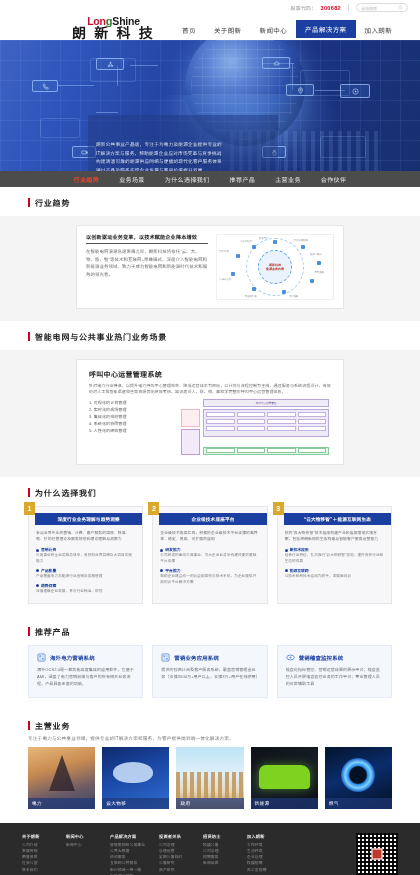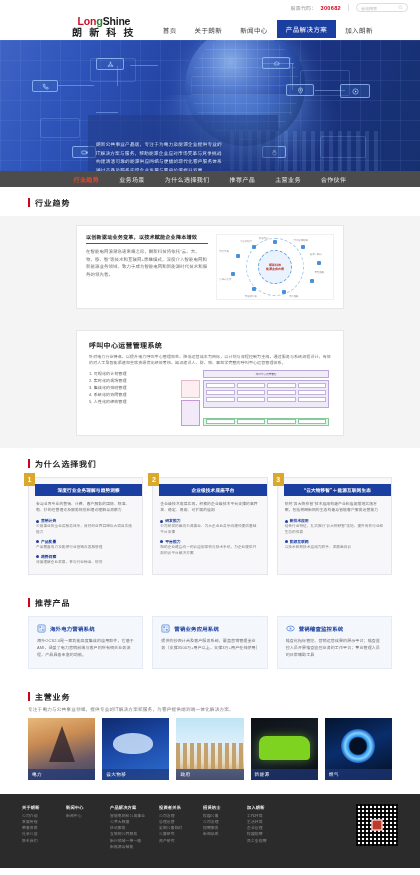--- a/index.html
+++ b/index.html
@@ -24,21 +24,21 @@
   .search-ic { width:5px; height:5px; opacity:.45; }
 
   
   .header { height:25px; display:flex; align-items:flex-end; padding:0 12px 2px 12px; background:#fff; }
   .logo { margin-left:60px; display:flex; flex-direction:column; align-items:center; }
   .logo-top { font-size:10.5px; font-weight:bold; letter-spacing:-0.2px; line-height:11px;
               display:flex; align-items:center; }
   .lg-a { color:#c8102e; }
   .lg-s { color:#2e7d32; font-size:11px; }
   .lg-b { color:#1a1a1a; }
-  .logo-cn { font-size:10px; font-weight:bold; color:#1a1a1a; letter-spacing:2.2px;
+  .logo-cn { font-size:14px; font-weight:bold; color:#1a1a1a; letter-spacing:2.2px;
              line-height:10px; margin-top:1px; }
   .nav { display:flex; align-items:flex-end; margin-left:18px; gap:0; }
   .nav-item { font-size:6.5px; color:#3a3a3a; padding:3px 9px; white-space:nowrap;
               letter-spacing:.4px; cursor:pointer; }
   .nav-item.active { background:#1b3fa0; color:#fff; padding:4px 9px; }
 
   
   .hero { position:relative; height:131px; overflow:hidden;
           background:linear-gradient(115deg,#3f63c4 0%,#2f55bb 18%,#23429f 42%,#1b3382 66%,#16306f 100%); }
   .hero-globe { position:absolute; left:185px; top:-14px; width:120px; height:120px; border-radius:50%;
@@ -339,20 +339,26 @@
         <div class="dotlbl" style="left:84%;top:54%;">售电服务</div>
         <div class="dotlbl" style="left:62%;top:92%;">客户服务</div>
         <div class="dotlbl" style="left:24%;top:92%;">新能源汽车</div>
         <div class="dotlbl" style="left:2%;top:66%;">分布式光伏</div>
         <div class="dotlbl" style="left:2%;top:22%;">电力交易</div>
         <div class="dotlbl" style="left:20%;top:6%;">需求侧响应</div>
       </div>
     </div>
   </div>
 
+  <div class="section">
+    <div class="sec-head">
+      <div class="sec-bar"></div>
+      <div class="sec-title">智能电网与公共事业热门业务场景</div>
+    </div>
+  </div>
   <div class="scen-wrap">
     <div class="scen-card">
       <div class="scen-h">呼叫中心运营管理系统</div>
       <div class="scen-p">针对电力行业特点，以提升电力呼叫中心管理效率、降低运营成本为目标，以计划与流程控制为主线，通过服务与系统流程设计，有效的对人工及智能渠道和坐席资源优化绩效考核、知识建设人、财、物、事和学完整的呼叫中心运营管理体系。</div>
       <div class="scen-body">
         <ul class="scen-list">
           <li>1. 可视化的计划管理</li>
           <li>2. 实时化的现场管理</li>
           <li>3. 集成化的排班管理</li>
           <li>4. 系统化的协同管理</li>

